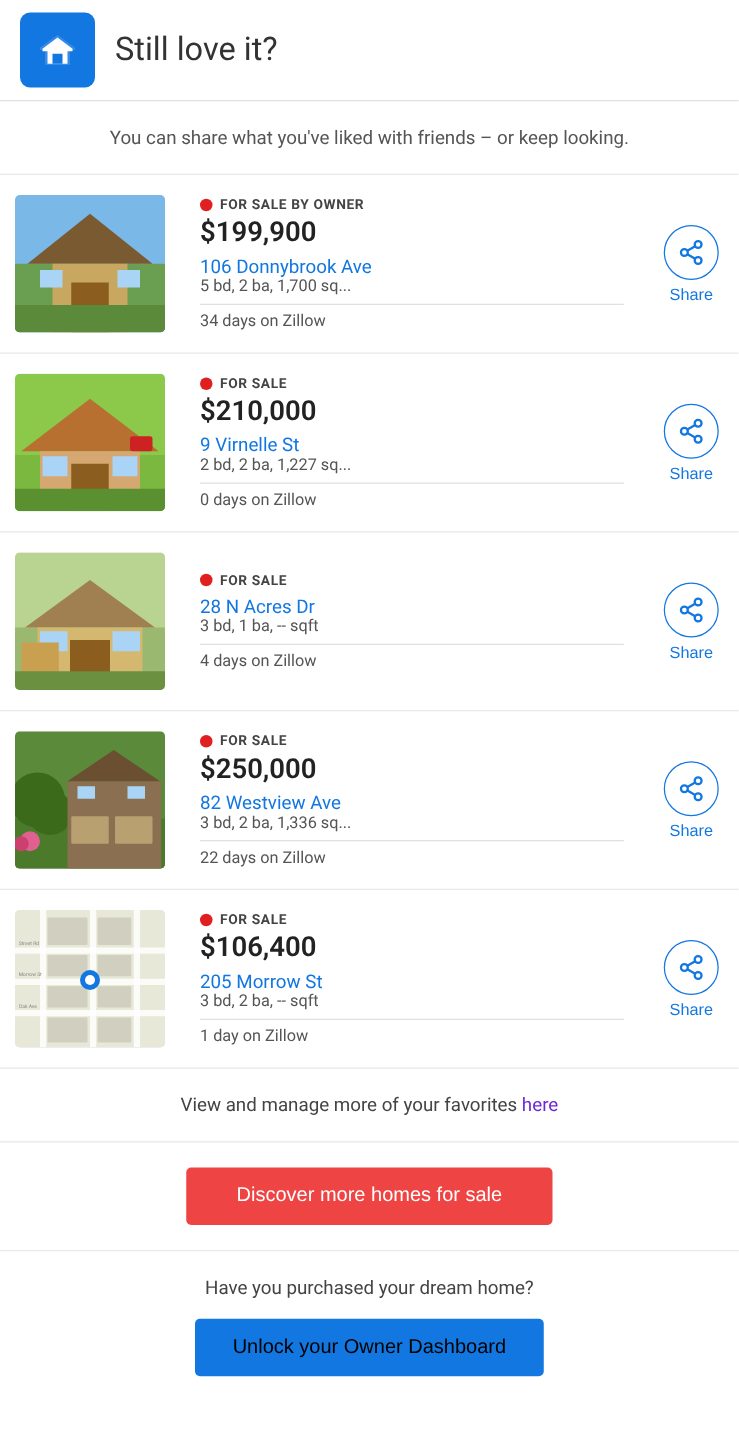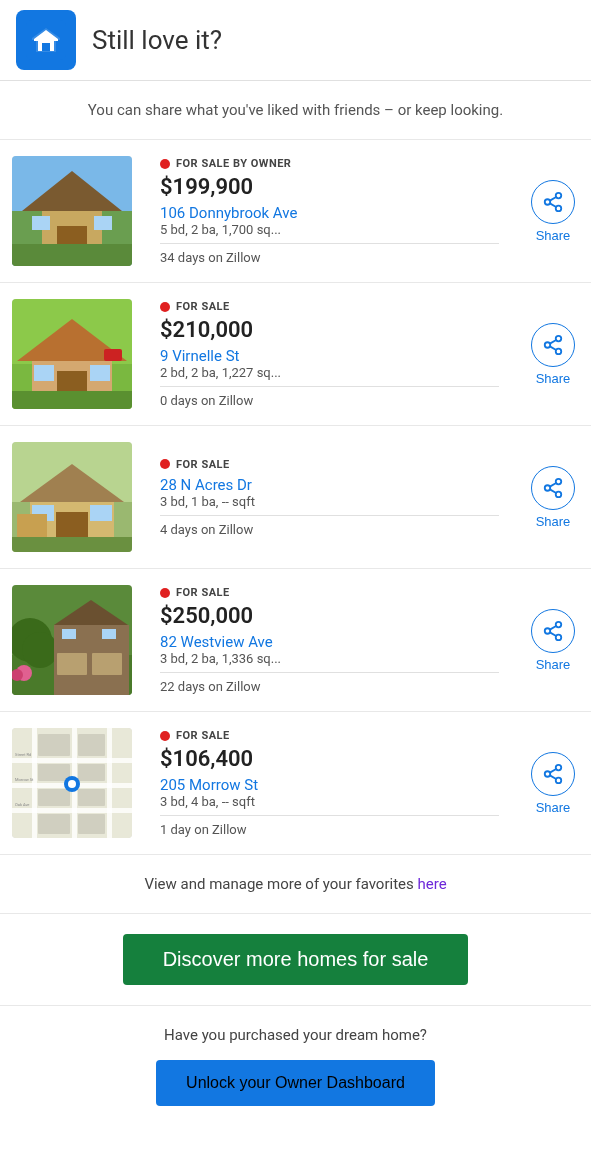--- a/index.html
+++ b/index.html
@@ -158,26 +158,26 @@
       text-decoration: none;
     }
 
     .cta-section {
       padding: 20px 16px;
       text-align: center;
       border-bottom: 1px solid #e8e8e8;
     }
     .cta-btn {
       display: inline-block;
-      background: #15803d;
+      background: #ef4444;
       color: #fff;
       border: none;
       border-radius: 4px;
       padding: 14px 40px;
-      font-size: 20px;
+      font-size: 16px;
       cursor: pointer;
       margin-top: 0;
       font-weight: 500;
     }
 
     .owner-section {
       padding: 20px 16px;
       text-align: center;
     }
     .owner-question {
@@ -415,21 +415,21 @@
         <text x="3" y="78" font-size="4" fill="#888">Oak Ave</text>
       </svg>
     </div>
     <div class="listing-info">
       <div class="sale-badge">
         <div class="red-dot"></div>
         <span class="sale-label">FOR SALE</span>
       </div>
       <div class="price">$106,400</div>
       <a class="address" href="#">205 Morrow St</a>
-      <div class="details">3 bd, 4 ba, -- sqft</div>
+      <div class="details">3 bd, 2 ba, -- sqft</div>
       <div class="days">1 day on Zillow</div>
     </div>
     <button class="share-btn">
       <div class="share-circle">
         <svg viewBox="0 0 24 24" fill="none" stroke="#1277e1" stroke-width="2">
           <circle cx="18" cy="5" r="3"></circle>
           <circle cx="6" cy="12" r="3"></circle>
           <circle cx="18" cy="19" r="3"></circle>
           <line x1="8.59" y1="13.51" x2="15.42" y2="17.49"></line>
           <line x1="15.41" y1="6.51" x2="8.59" y2="10.49"></line>

